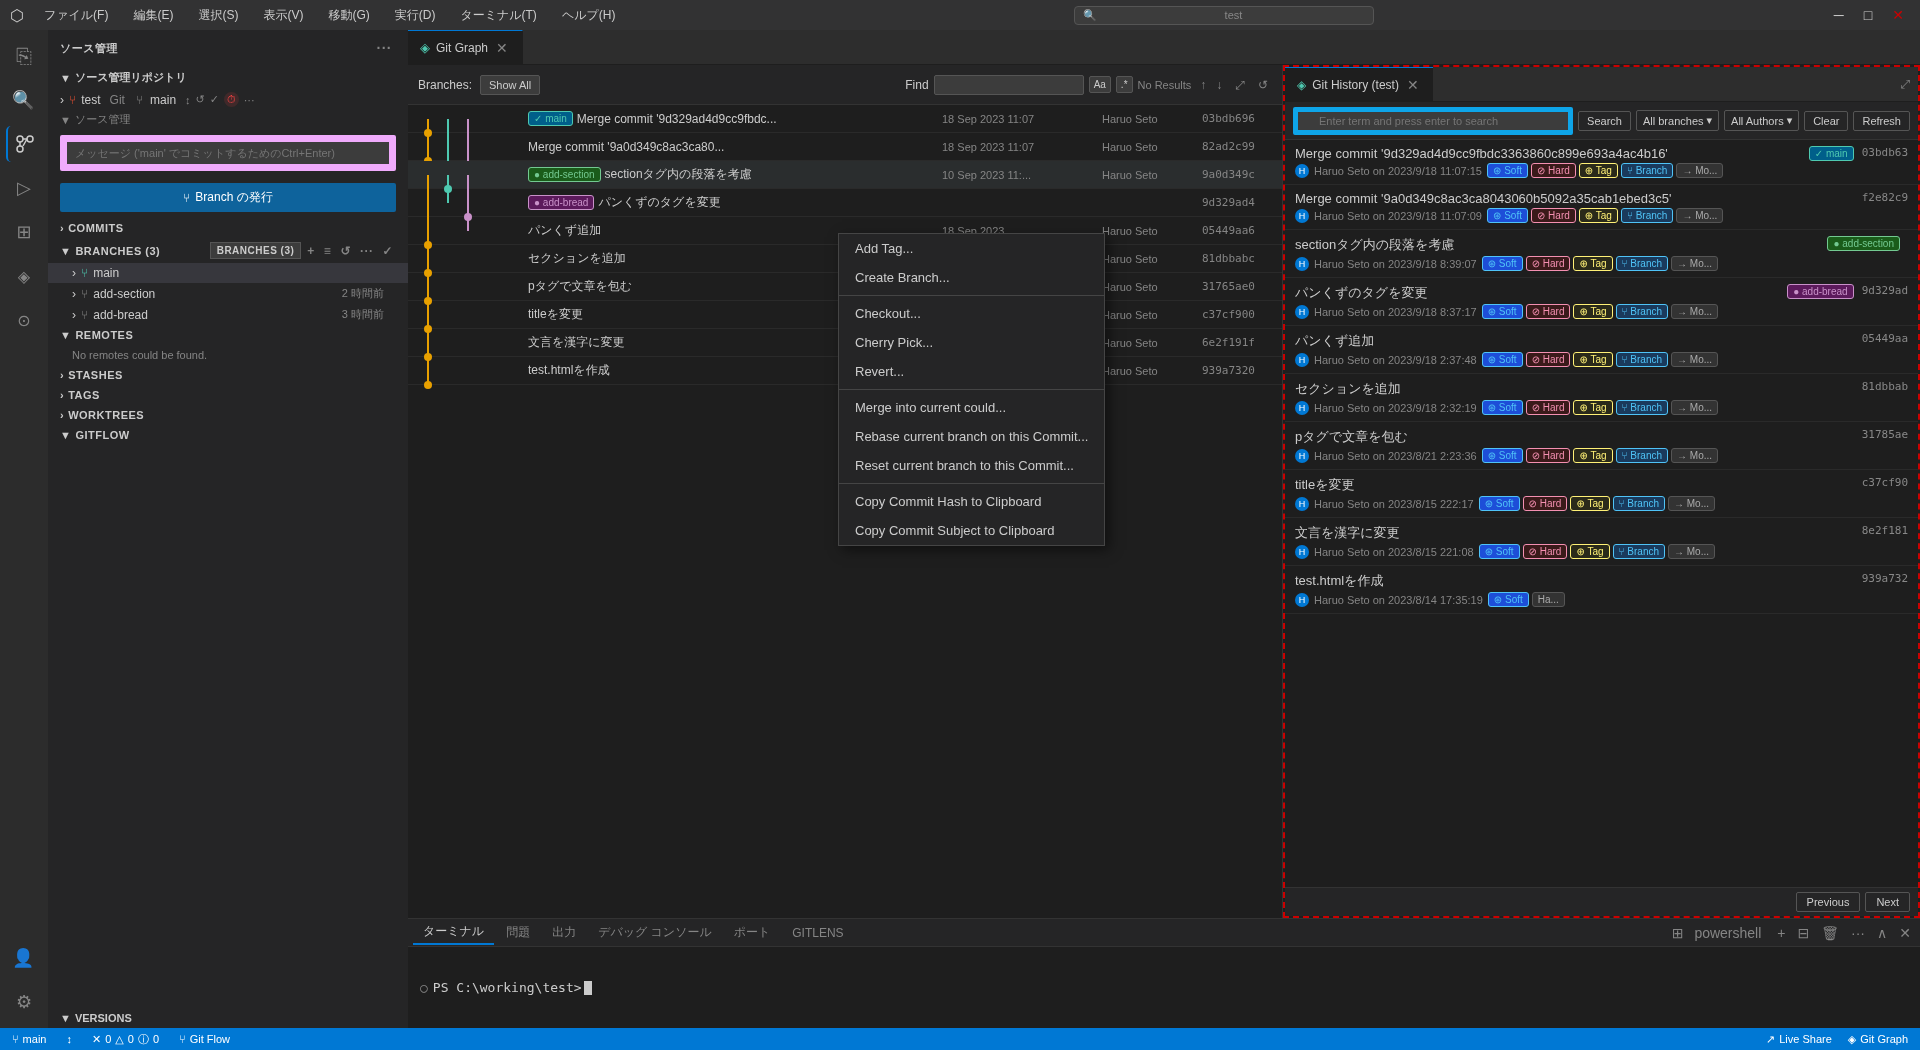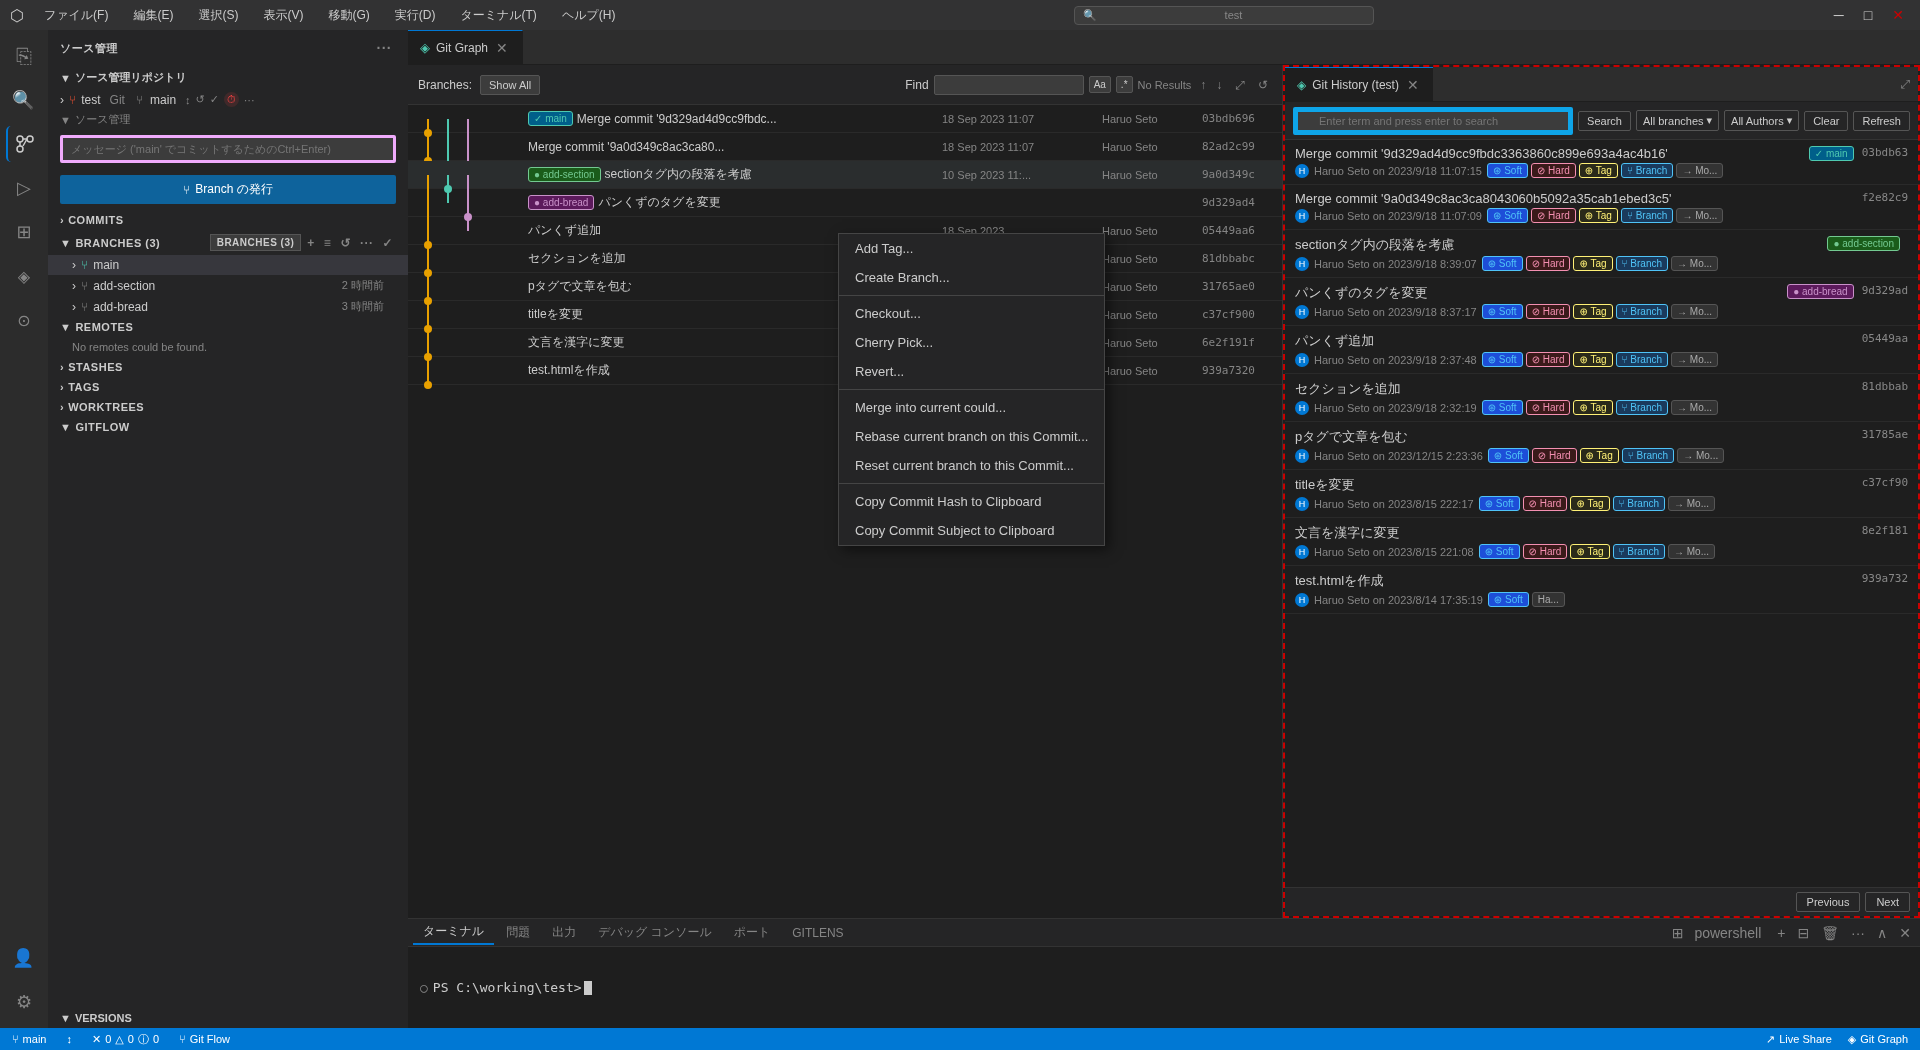--- a/index.html
+++ b/index.html
@@ -157,21 +157,21 @@
       align-items: center;
       gap: 4px;
     }
 
     .commit-input-area {
       padding: 6px 12px;
     }
     .commit-input {
       width: 100%;
       background: #3c3c3c;
-      border: 3px solid #f0abfc;
+      border: 7px solid #f0abfc;
       color: #cccccc;
       padding: 5px 8px;
       font-size: 11px;
       border-radius: 2px;
       outline: none;
       font-family: inherit;
     }
 
     .branch-button {
       margin: 6px 12px;
@@ -1192,21 +1192,21 @@
             </div>
           </div>
 
           <div class="history-item">
             <div class="history-item-top">
               <span class="history-item-title">pタグで文章を包む</span>
               <span class="history-item-hash-left">31785ae</span>
             </div>
             <div class="history-item-meta">
               <div class="history-item-author-icon">H</div>
-              <span class="history-item-author-text">Haruo Seto on 2023/12/15 2:23:36</span>
+              <span class="history-item-author-text">Haruo Seto on 2023/8/21 2:23:36</span>
               <div class="history-item-actions">
                 <span class="action-badge badge-soft">⊛ Soft</span>
                 <span class="action-badge badge-hard">⊘ Hard</span>
                 <span class="action-badge badge-tag">⊕ Tag</span>
                 <span class="action-badge badge-branch-blue">⑂ Branch</span>
                 <span class="action-badge badge-more">→ Mo...</span>
               </div>
             </div>
           </div>
 

